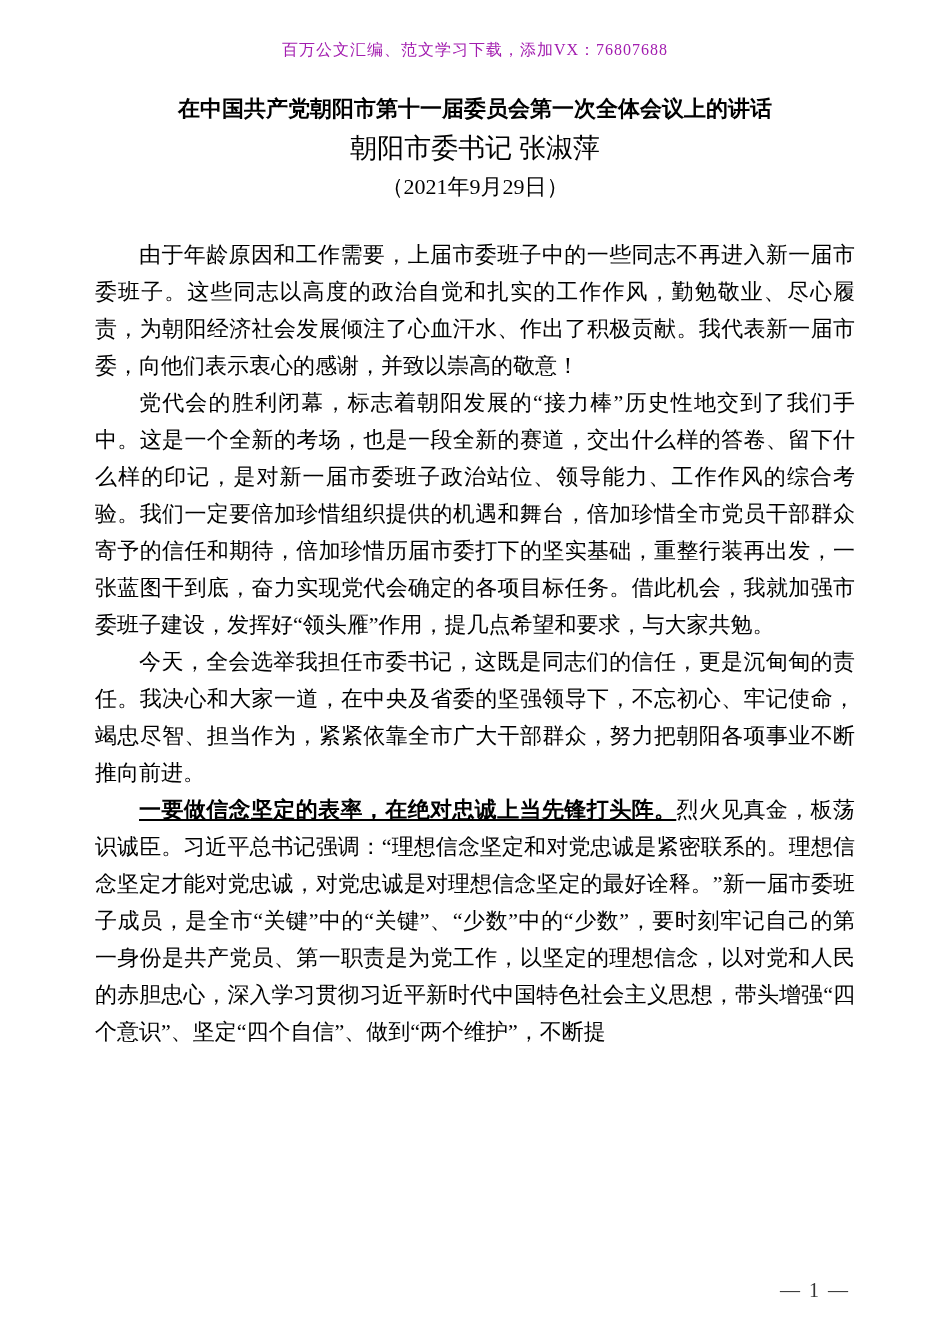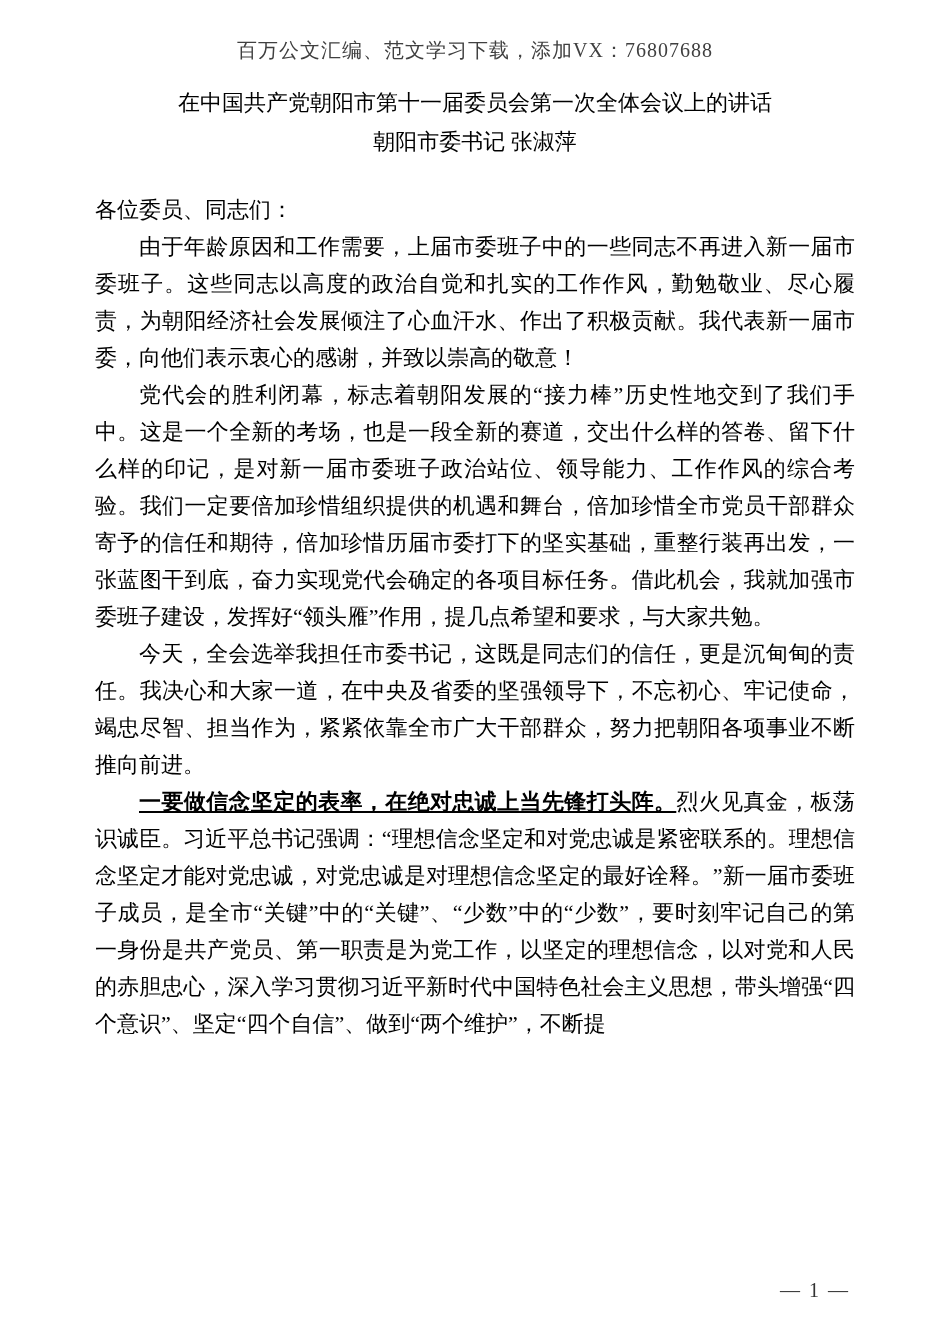--- a/index.html
+++ b/index.html
@@ -13,36 +13,36 @@
   }
   .page {
     position: relative;
     width: 950px;
     height: 1344px;
     padding: 36px 95px 0 95px;
     background: #ffffff;
   }
   .notice {
     text-align: center;
-    color: #404040;
-    font-size: 20px;
+    color: #a21caf;
+    font-size: 16px;
     line-height: 28px;
     letter-spacing: 1px;
   }
   .title {
-    margin-top: 24px;
+    margin-top: 30px;
     text-align: center;
     font-size: 22px;
-    font-weight: normal;
+    font-weight: bold;
     line-height: 30px;
   }
   .author {
     margin-top: 9px;
     text-align: center;
-    font-size: 22px;
+    font-size: 27px;
     font-weight: normal;
     line-height: 30px;
   }
   .date {
     margin-top: 9px;
     text-align: center;
     font-size: 22px;
     line-height: 30px;
   }
   .body-text {
@@ -74,24 +74,24 @@
 <body>
 
 <div class="page">
 
   <div class="notice">百万公文汇编、范文学习下载，添加VX：76807688</div>
 
   <h1 class="title">在中国共产党朝阳市第十一届委员会第一次全体会议上的讲话</h1>
 
   <div class="author">朝阳市委书记 张淑萍</div>
 
+  <div class="date">（2021年9月29日）</div>
 
   <div class="body-text">
 
-    <p class="salutation">各位委员、同志们：</p>
 
 
     <p class="para">由于年龄原因和工作需要，上届市委班子中的一些同志不再进入新一届市委班子。这些同志以高度的政治自觉和扎实的工作作风，勤勉敬业、尽心履责，为朝阳经济社会发展倾注了心血汗水、作出了积极贡献。我代表新一届市委，向他们表示衷心的感谢，并致以崇高的敬意！</p>
 
     <p class="para">党代会的胜利闭幕，标志着朝阳发展的“接力棒”历史性地交到了我们手中。这是一个全新的考场，也是一段全新的赛道，交出什么样的答卷、留下什么样的印记，是对新一届市委班子政治站位、领导能力、工作作风的综合考验。我们一定要倍加珍惜组织提供的机遇和舞台，倍加珍惜全市党员干部群众寄予的信任和期待，倍加珍惜历届市委打下的坚实基础，重整行装再出发，一张蓝图干到底，奋力实现党代会确定的各项目标任务。借此机会，我就加强市委班子建设，发挥好“领头雁”作用，提几点希望和要求，与大家共勉。</p>
 
     <p class="para">今天，全会选举我担任市委书记，这既是同志们的信任，更是沉甸甸的责任。我决心和大家一道，在中央及省委的坚强领导下，不忘初心、牢记使命，竭忠尽智、担当作为，紧紧依靠全市广大干部群众，努力把朝阳各项事业不断推向前进。</p>
 
     <p class="para"><span class="bold-lead">一要做信念坚定的表率，在绝对忠诚上当先锋打头阵。</span><span>烈火见真金，板荡识诚臣。习近平总书记强调：“理想信念坚定和对党忠诚是紧密联系的。理想信念坚定才能对党忠诚，对党忠诚是对理想信念坚定的最好诠释。”新一届市委班子成员，是全市“关键”中的“关键”、“少数”中的“少数”，要时刻牢记自己的第一身份是共产党员、第一职责是为党工作，以坚定的理想信念，以对党和人民的赤胆忠心，深入学习贯彻习近平新时代中国特色社会主义思想，带头增强“四个意识”、坚定“四个自信”、做到“两个维护”，不断提</span></p>
 

